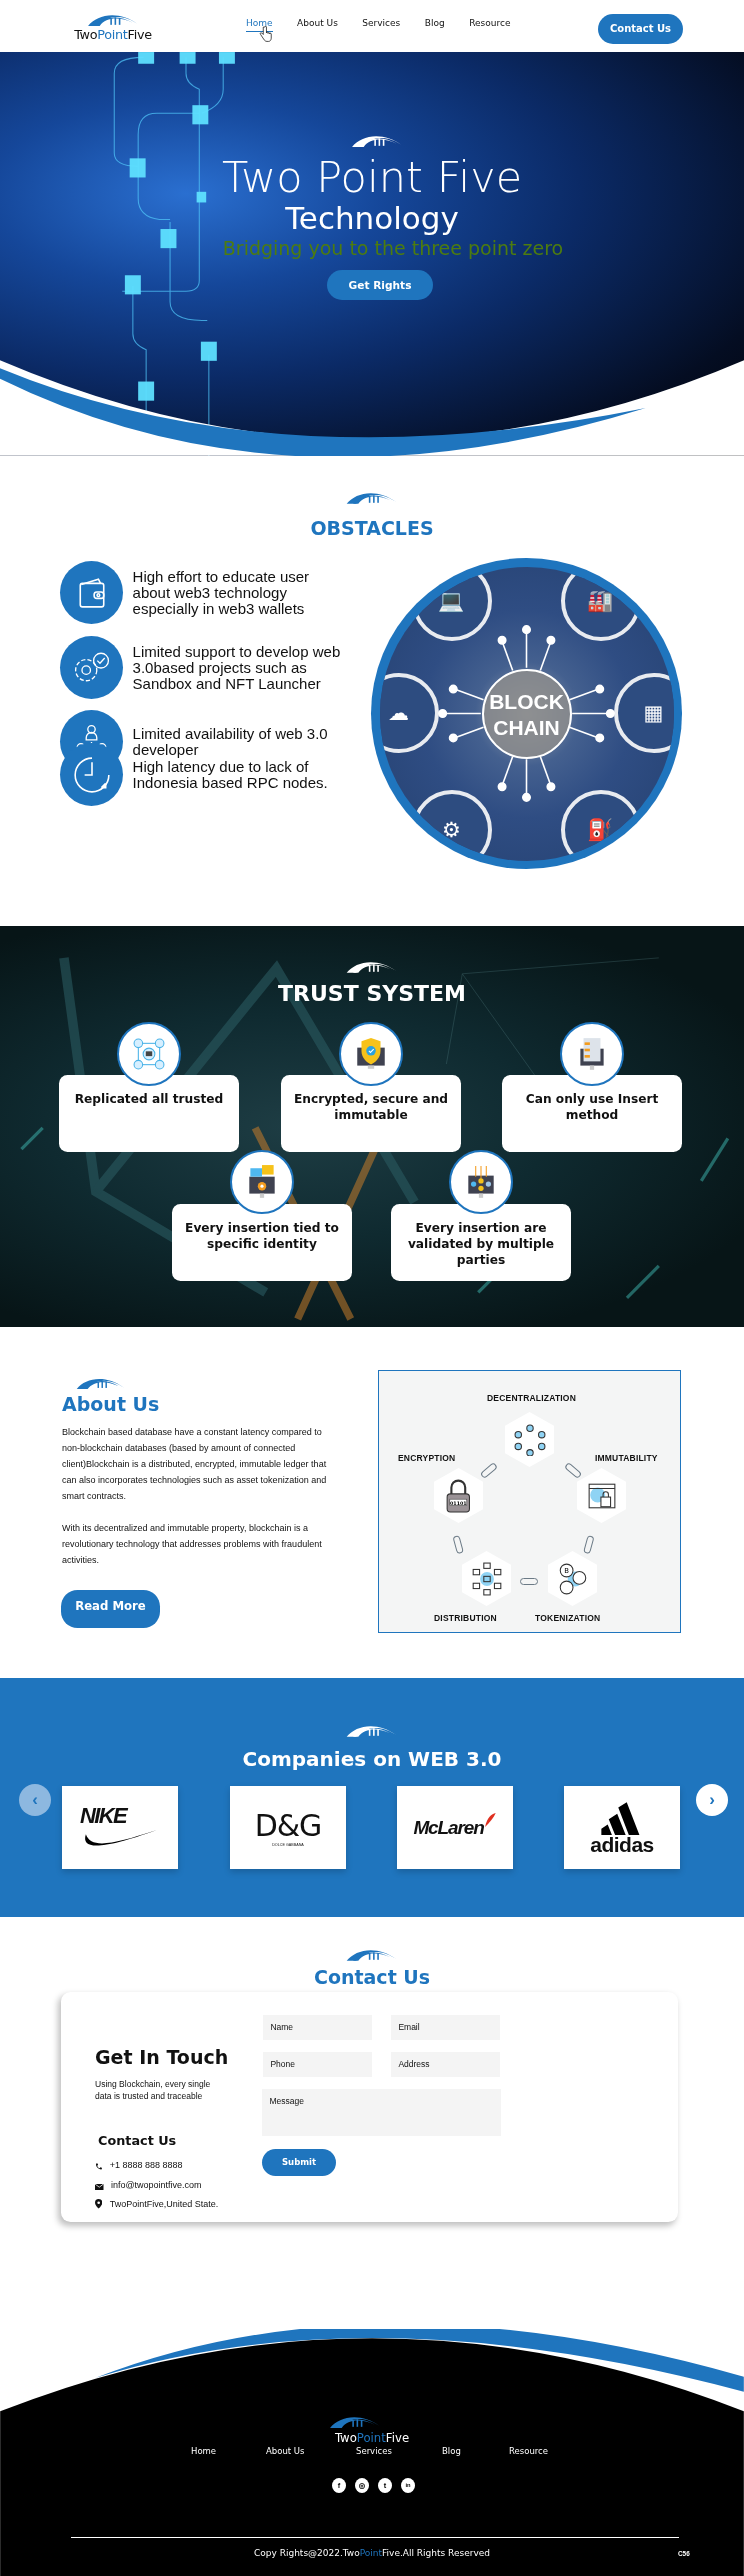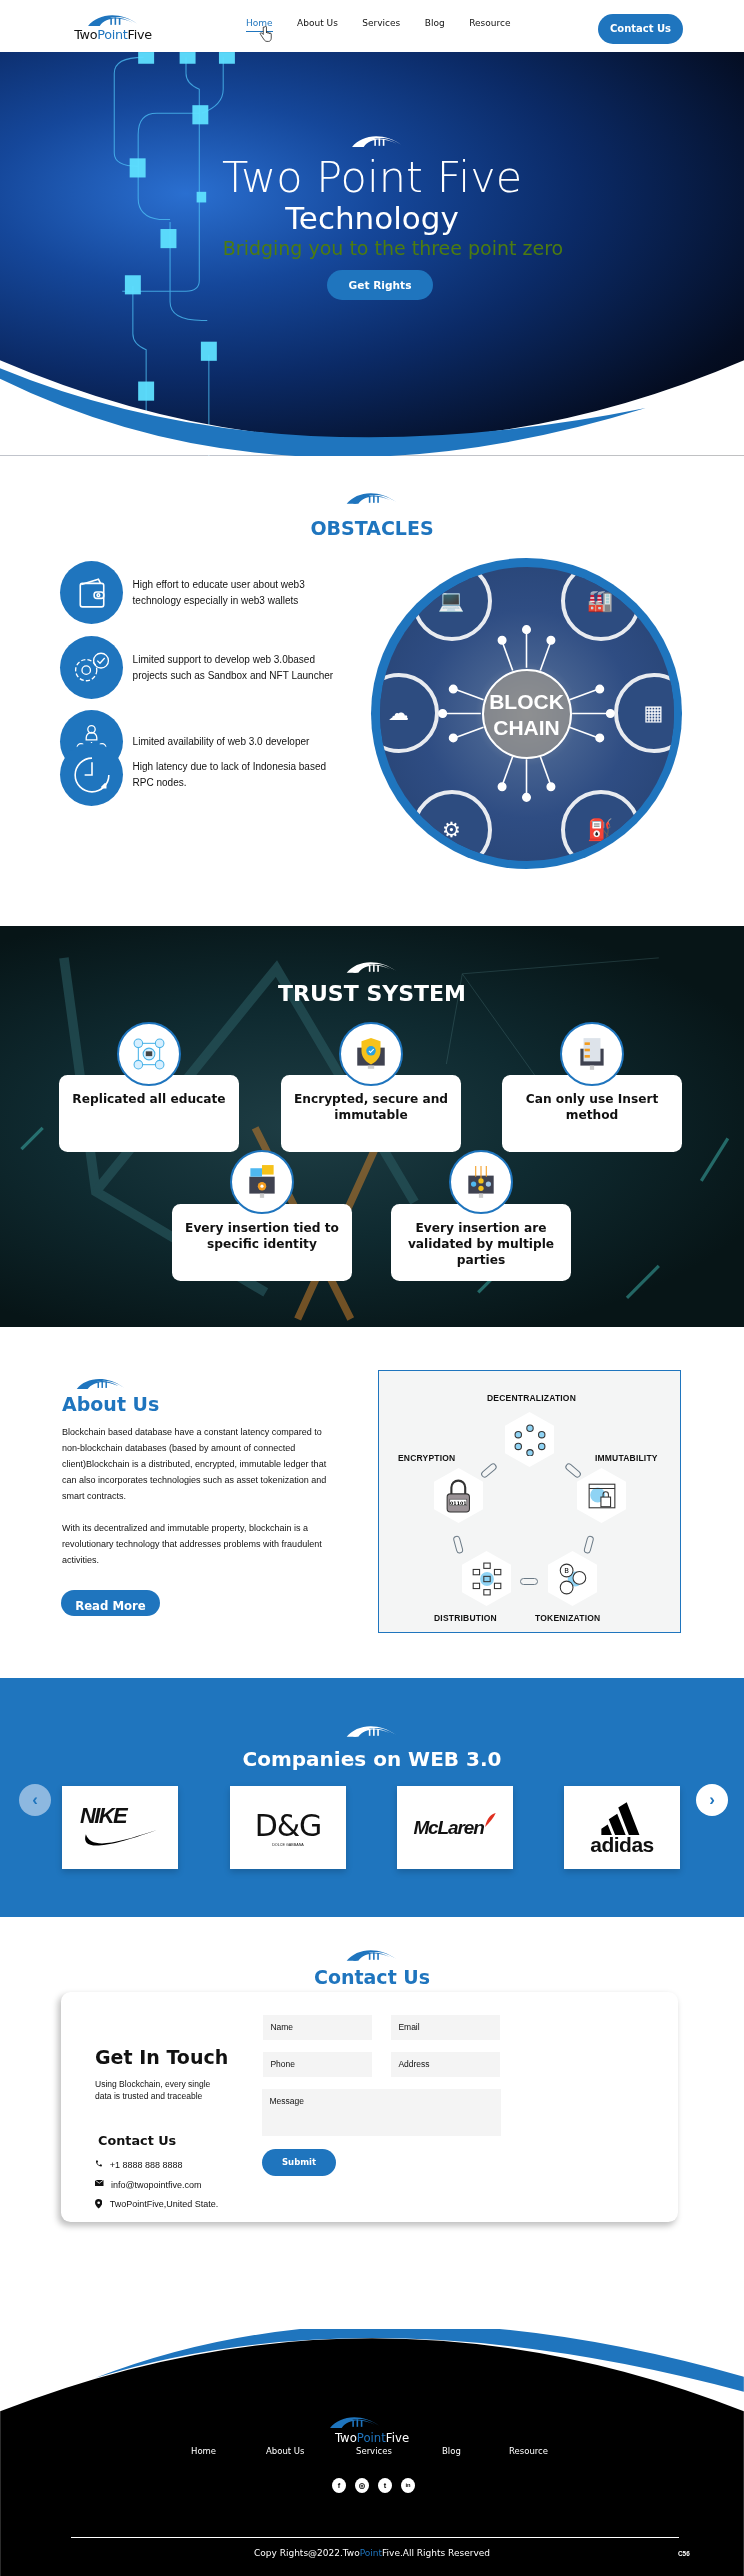--- a/index.html
+++ b/index.html
@@ -27,50 +27,50 @@
   .hero-cta { position: absolute; top: 218px; left: 327px; width: 106px; height: 30px; line-height: 30px; font-size: 10.6px; }
   .hero-arch { position: absolute; top: 80px; left: 351px; }
 
   
   .sec-head { position: absolute; left: 0; width: 744px; text-align: center; }
   .sec-title { font-size: 19px; font-weight: bold; font-family: "DejaVu Sans", sans-serif; }
 
   
   .obs-item { position: absolute; left: 60px; display: flex; align-items: center; }
   .obs-icon { width: 63px; height: 63px; border-radius: 50%; background: #1f75be; display: flex; align-items: center; justify-content: center; flex-shrink: 0; }
-  .obs-text { margin-left: 9.6px; font-size: 10px; line-height: 16px; color: #111; width: 213px; }
+  .obs-text { margin-left: 9.6px; font-size: 15px; line-height: 16px; color: #111; width: 213px; }
   .bc-circle { position: absolute; left: 371px; top: 558px; width: 311px; height: 311px; border-radius: 50%; background: #1f75be; padding: 8.5px; }
   .bc-inner { width: 100%; height: 100%; border-radius: 50%; background: radial-gradient(circle at 50% 50%, #9aa4b0 0%, #44608f 25%, #2f4d83 50%, #24406f 100%); position: relative; overflow: hidden; }
   .bc-hub { position: absolute; left: 50%; top: 50%; width: 90px; height: 90px; margin: -45px 0 0 -45px; border-radius: 50%; border: 2.7px solid #fff; background: rgba(140,140,140,.85); color: #fff; font-weight: bold; text-align: center; font-size: 21px; line-height: 25.5px; padding-top: 18.6px; }
   .bc-node { position: absolute; width: 80px; height: 80px; border-radius: 50%; background: #2d4c80; border: 4.3px solid #e8ebf0; display:flex; align-items:center; justify-content:center; color:#fff; font-size: 21px; }
 
   
   .trust { position: absolute; top: 926px; left: 0; width: 744px; height: 401px; overflow: hidden; background: radial-gradient(ellipse at 40% 50%, #1e3d44 0%, #0f2a30 40%, #071517 80%); }
   .trust-lines { position: absolute; inset: 0; }
   .trust-card { position: absolute; width: 180px; height: 77px; background: #fff; border-radius: 8.5px; text-align: center; font-family: "DejaVu Sans", sans-serif; font-weight: bold; font-size: 12.2px; line-height: 16px; padding-top: 16px; }
   .trust-icon { position: absolute; width: 64px; height: 64px; border-radius: 50%; background: #fff; border: 2.1px solid #1f75be; display: flex; align-items: center; justify-content: center; }
 
   
   .about-title { position: absolute; left: 62px; top: 1393px; font-size: 19px; font-weight: bold; color: #1f75be; font-family: "DejaVu Sans", sans-serif; }
   .about-p { position: absolute; left: 62px; width: 276px; font-size: 9px; line-height: 16px; color: #111; }
-  .about-btn { position: absolute; left: 61px; top: 1590px; width: 99px; height: 26px; line-height: 33px; font-size: 11.7px; border-radius: 16.5px; }
+  .about-btn { position: absolute; left: 61px; top: 1590px; width: 99px; height: 38px; line-height: 33px; font-size: 11.7px; border-radius: 16.5px; }
   .diagram { position: absolute; left: 378px; top: 1370px; width: 303px; height: 263px; border: 1.6px solid #1f75be; background: #f4f5f5; }
   .dg-label { position: absolute; font-size: 8.5px; font-weight: bold; color: #111; letter-spacing: 0.2px; }
   .hex { position: absolute; width: 49px; height: 55px; background: #fff; clip-path: polygon(50% 0,100% 25%,100% 75%,50% 100%,0 75%,0 25%); display:flex; align-items:center; justify-content:center; }
   .link-icon { position: absolute; width: 18px; height: 7.4px; border: 1.6px solid #6b7a86; border-radius: 4.3px; }
 
   
   .companies { position: absolute; top: 1678px; left: 0; width: 744px; height: 239px; background: #1f75be; }
   .co-card { position: absolute; top: 108px; width: 116px; height: 83px; background: #fff; box-shadow: 0 3.2px 6.4px rgba(0,0,0,.18); display:flex; align-items:center; justify-content:center; }
   .arrow-btn { position: absolute; top: 106px; width: 32px; height: 32px; border-radius: 50%; display:flex; align-items:center; justify-content:center; font-size: 17px; color: #1f75be; font-weight: bold; }
 
   
   .contact-card { position: absolute; left: 61px; top: 1992px; width: 617px; height: 230px; background: #fff; border-radius: 9.6px; box-shadow: -2.1px 3.2px 6.4px rgba(0,0,0,.25); }
   .field { position: absolute; background: #f4f4f4; font-size: 8.5px; color: #111; padding: 10.6px 7.4px; }
-  .ci-row { position: absolute; left: 98px; display: flex; align-items: flex-start; font-size: 9px; }
+  .ci-row { position: absolute; left: 98px; display: flex; align-items: flex-end; font-size: 9px; }
   .ci-row svg { margin-right: 7.4px; }
 
   
   .footer { position: absolute; top: 2329px; left: 0; width: 744px; height: 247px; overflow: hidden; }
   .foot-link { position: absolute; top: 2446px; font-size: 8.5px; color: #fff; font-family: "DejaVu Sans", sans-serif; }
   .social { position: absolute; top: 2478px; width: 14px; height: 15px; border-radius: 50%; background: #fff; color: #000; font-size: 7.4px; font-weight: bold; text-align: center; line-height: 15px; }
   .copyright { position: absolute; top: 2548px; left: 0; width: 744px; text-align: center; color: #fff; font-size: 9px; font-family: "DejaVu Sans", sans-serif; }
 </style>
 </head>
 <body>
@@ -265,21 +265,21 @@
         <line x1="870" y1="90" x2="1020" y2="300"></line>
       </g>
   </svg>
   <div class="sec-head" style="top:32px">
     <svg width="58" height="16" fill="#fff" viewBox="0 0 110 30">
         <use href="#arch"></use>
       </svg>
     <div class="sec-title" style="color:#fff;margin-top:5.3px;font-size:22px">TRUST SYSTEM</div>
   </div>
 
-  <div class="trust-card" style="left:59px;top:149px"><span>Replicated all educate</span></div>
+  <div class="trust-card" style="left:59px;top:149px"><span>Replicated all trusted</span></div>
   <div class="trust-icon" style="left:117px;top:96px">
     <svg width="32" height="32" viewBox="0 0 60 60">
         <g stroke="#4ab3e8" stroke-width="2" fill="#d6efff">
           <circle cx="10" cy="10" r="8"></circle>
           <circle cx="50" cy="10" r="8"></circle>
           <circle cx="10" cy="50" r="8"></circle>
           <circle cx="50" cy="50" r="8"></circle>
           <circle cx="30" cy="30" r="11"></circle>
           <line x1="18" y1="10" x2="42" y2="10"></line>
           <line x1="18" y1="50" x2="42" y2="50"></line>

